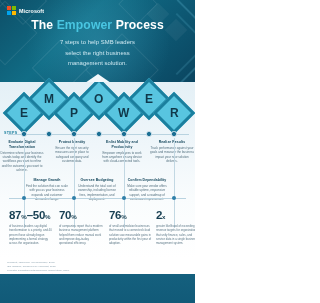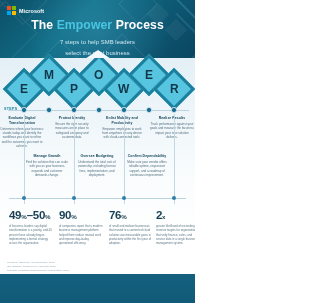--- a/index.html
+++ b/index.html
@@ -9,21 +9,21 @@
     font-family:"Liberation Sans", sans-serif;
     background:#ffffff;
     overflow:hidden;
     position:relative;
   }
   .page { position:relative; width:195px; height:303px; overflow:hidden; background:#fff; }
 
   
   .header {
     position:relative;
-    height:58px;
+    height:82px;
     background:
       linear-gradient(135deg,#0d4f68 0%,#116d86 38%,#0e5c77 64%,#0a4560 100%);
     overflow:hidden;
   }
   .hdr-pattern { position:absolute; inset:0; overflow:hidden; pointer-events:none; }
   .hdr-pattern i {
     position:absolute; display:block;
     border:1px solid rgba(255,255,255,0.085);
     transform:rotate(45deg);
   }
@@ -286,26 +286,26 @@
 
   <div class="stats-wrap">
     <div class="stat-rail"></div>
 
     <div class="stat-tick" style="left:21.8px;"></div>
     <div class="stat-tick" style="left:71.8px;"></div>
     <div class="stat-tick" style="left:121.8px;"></div>
     <div class="stat-tick" style="left:171.8px;"></div>
 
     <div class="stat" style="left:9px;">
-      <div class="num"><span>49</span><small>%</small><span class="dash">–50</span><small>%</small></div>
+      <div class="num"><span>87</span><small>%</small><span class="dash">–50</span><small>%</small></div>
       <div class="cap">of business leaders say digital transformation is a priority, and 40 percent have already begun implementing a formal strategy across the organization.</div>
     </div>
 
     <div class="stat" style="left:59px;">
-      <div class="num"><span>90</span><small>%</small></div>
+      <div class="num"><span>70</span><small>%</small></div>
       <div class="cap">of companies report that a modern business management platform helped them reduce manual work and improve day-to-day operational efficiency.</div>
     </div>
 
     <div class="stat" style="left:109px;">
       <div class="num"><span>76</span><small>%</small></div>
       <div class="cap">of small and midsize businesses that moved to a connected cloud solution saw measurable gains in productivity within the first year of adoption.</div>
     </div>
 
     <div class="stat" style="left:156px;">
       <div class="num"><span>2</span><small>x</small></div>

